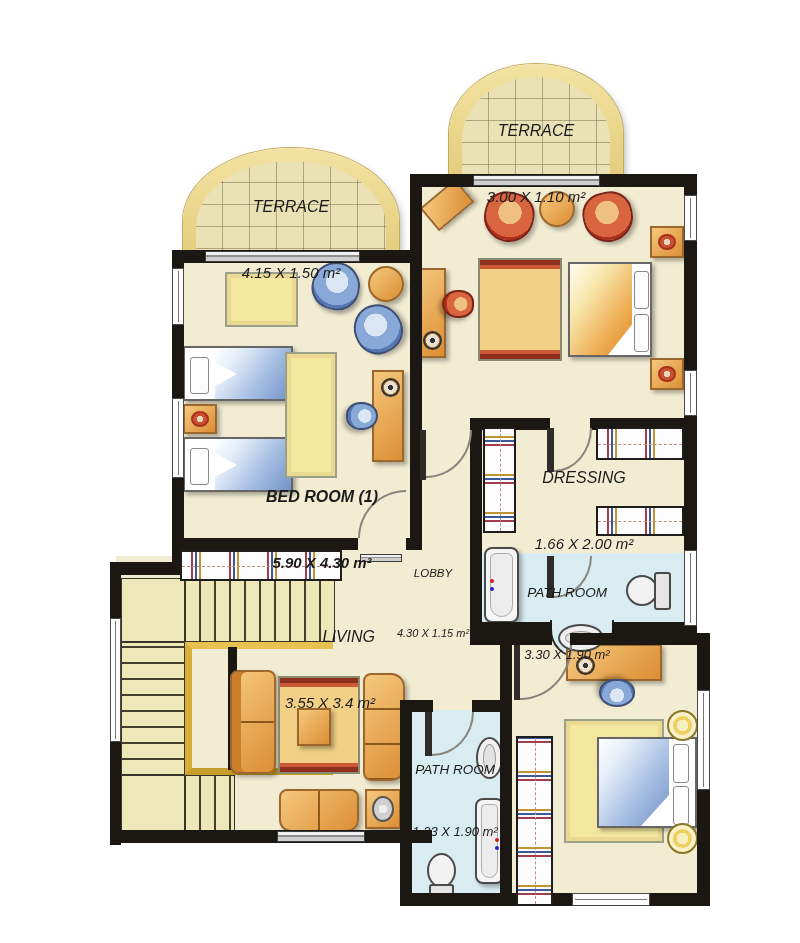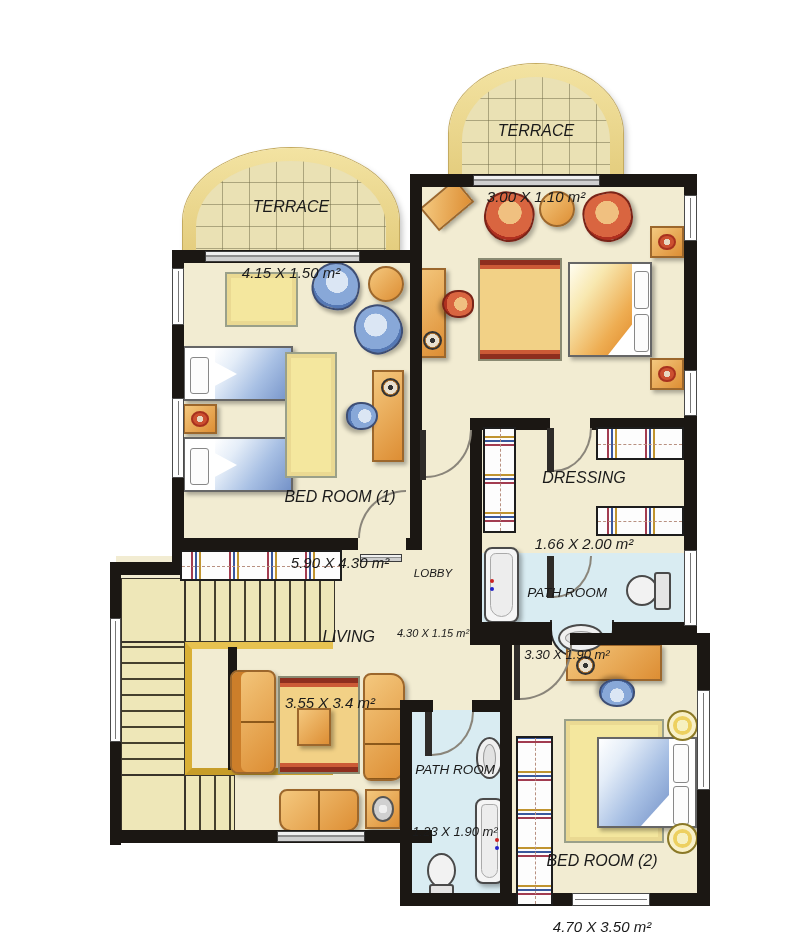--- a/index.html
+++ b/index.html
@@ -273,21 +273,21 @@
   <div class="f arc arc-br" style="left:520px;top:645px;width:52px;height:55px;"></div>
 
   <div class="lbl" style="left:291px;top:197px;">
     <div class="lbl-n">TERRACE</div>
     <div class="lbl-d">4.15 X 1.50 m²</div>
   </div>
   <div class="lbl" style="left:536px;top:121px;">
     <div class="lbl-n">TERRACE</div>
     <div class="lbl-d">3.00 X 1.10 m²</div>
   </div>
-  <div class="lbl" style="left:340px;top:487px;">
+  <div class="lbl" style="left:322px;top:487px;font-weight:bold;">
     <div class="lbl-n">BED ROOM (1)</div>
     <div class="lbl-d">5.90 X 4.30 m²</div>
   </div>
   <div class="lbl" style="left:584px;top:468px;">
     <div class="lbl-n">DRESSING</div>
     <div class="lbl-d">1.66 X 2.00 m²</div>
   </div>
   <div class="lbl sm" style="left:433px;top:566px;">
     <div class="lbl-n">LOBBY</div>
     <div class="lbl-d">4.30 X 1.15 m²</div>
@@ -297,18 +297,14 @@
     <div class="lbl-d">3.30 X 1.90  m²</div>
   </div>
   <div class="lbl" style="left:330px;top:627px;text-align:right;">
     <div class="lbl-n">LIVING</div>
     <div class="lbl-d">3.55 X 3.4 m²</div>
   </div>
   <div class="lbl md" style="left:455px;top:761px;">
     <div class="lbl-n">PATH ROOM</div>
     <div class="lbl-d">1.23 X 1.90 m²</div>
   </div>
-  <div class="lbl" style="left:602px;top:851px;">
-    <div class="lbl-n">BED ROOM (2)</div>
-    <div class="lbl-d">4.70 X 3.50 m²</div>
-  </div>
 
 </div>
 
 </body></html>

